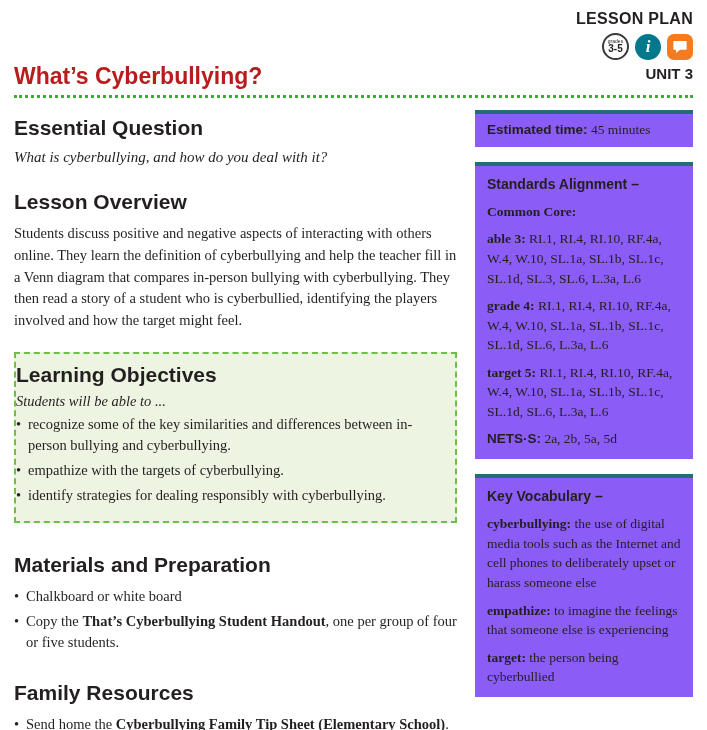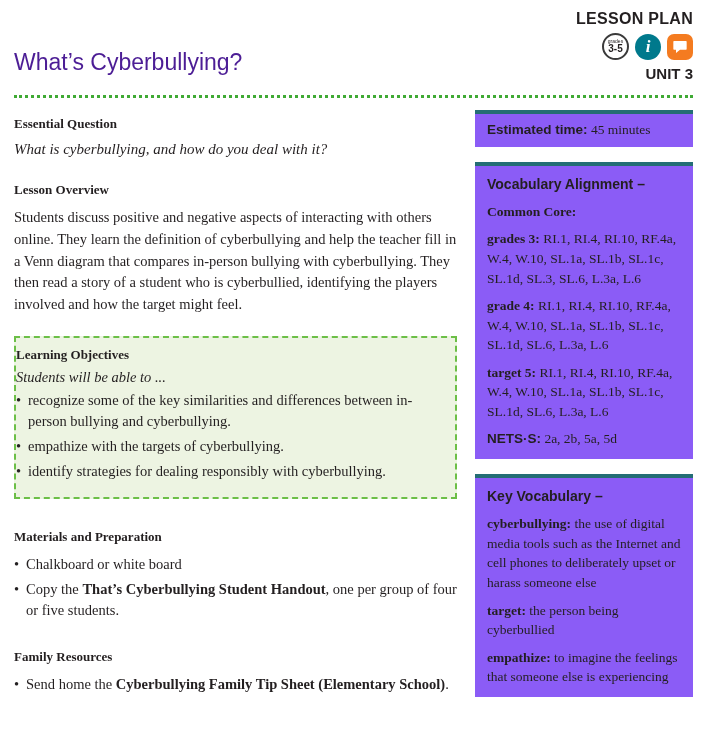--- a/index.html
+++ b/index.html
@@ -8,23 +8,23 @@
     background: #ffffff;
     color: #231f20;
     font-family: "Liberation Serif", serif;
     overflow: hidden;
   }
   .page { padding: 8px 14px 10px 14px; }
 
   
   .header { position: relative; height: 84px; }
   .title {
-    position: absolute; left: 0; bottom: 16px;
+    position: absolute; left: 0; bottom: 2px;
     font-family: "Liberation Sans", sans-serif;
-    font-weight: normal; font-size: 23px; color: #4c1d95;
+    font-weight: bold; font-size: 23px; color: #b91c1c;
   }
   .header-right {
     position: absolute; right: 0; top: 2px;
     display: flex; flex-direction: column; align-items: flex-end; gap: 5px;
   }
   .doc-type {
     font-family: "Liberation Sans", sans-serif;
     font-weight: bold; font-size: 16px; letter-spacing: 0.3px;
   }
   .icons-row { display: flex; align-items: center; gap: 6px; }
@@ -50,22 +50,22 @@
 
   .dotted { border-top: 3px dotted #3faa34; margin: 3px 0 12px 0; height: 0; }
 
   
   .content { display: flex; gap: 18px; }
   .main { flex: 1; min-width: 0; }
   .sidebar { width: 218px; flex-shrink: 0; }
 
   
   .main h2 {
-    font-family: Liberation Serif, serif;
-    font-weight: bold; font-size: 13px; margin: 24px 0 9px 0;
+    font-family: Liberation Sans, sans-serif;
+    font-weight: bold; font-size: 21px; margin: 24px 0 9px 0;
   }
   .main h2.first { margin-top: 6px; }
   .body-text { font-size: 14.5px; line-height: 1.5; }
   .eq-text { font-style: italic; font-size: 15px; }
 
   .objectives {
     background: #edf4e2; border: 2px dashed #6cbf47;
     padding: 9px 14px 11px 0; margin: 20px 0 6px 0;
   }
   .objectives h2 { margin: 0 0 6px 0; }
@@ -157,31 +157,31 @@
 
     </div>
 
     <aside class="sidebar">
 
       <div class="side-box time-box">
         <p><strong class="sans-bold">Estimated time:</strong> <span>45 minutes</span></p>
       </div>
 
       <div class="side-box">
-        <p class="box-heading">Vocabulary Alignment –</p>
+        <p class="box-heading">Standards Alignment –</p>
         <p class="subheading">Common Core:</p>
-        <p><strong>grades 3:</strong> <span>RI.1, RI.4, RI.10, RF.4a, W.4, W.10, SL.1a, SL.1b, SL.1c, SL.1d, SL.3, SL.6, L.3a, L.6</span></p>
+        <p><strong>able 3:</strong> <span>RI.1, RI.4, RI.10, RF.4a, W.4, W.10, SL.1a, SL.1b, SL.1c, SL.1d, SL.3, SL.6, L.3a, L.6</span></p>
         <p><strong>grade 4:</strong> <span>RI.1, RI.4, RI.10, RF.4a, W.4, W.10, SL.1a, SL.1b, SL.1c, SL.1d, SL.6, L.3a, L.6</span></p>
         <p><strong>target 5:</strong> <span>RI.1, RI.4, RI.10, RF.4a, W.4, W.10, SL.1a, SL.1b, SL.1c, SL.1d, SL.6, L.3a, L.6</span></p>
         <p><strong class="sans-bold">NETS·S:</strong> <span>2a, 2b, 5a, 5d</span></p>
       </div>
 
       <div class="side-box">
         <p class="box-heading">Key Vocabulary –</p>
         <p><strong>cyberbullying:</strong> <span>the use of digital media tools such as the Internet and cell phones to deliberately upset or harass someone else</span></p>
+        <p><strong>empathize:</strong> <span>to imagine the feelings that someone else is experiencing</span></p>
         <p><strong>target:</strong> <span>the person being cyberbullied</span></p>
-        <p><strong>empathize:</strong> <span>to imagine the feelings that someone else is experiencing</span></p>
       </div>
 
     </aside>
 
   </div>
 </div>
 
 </body></html>

